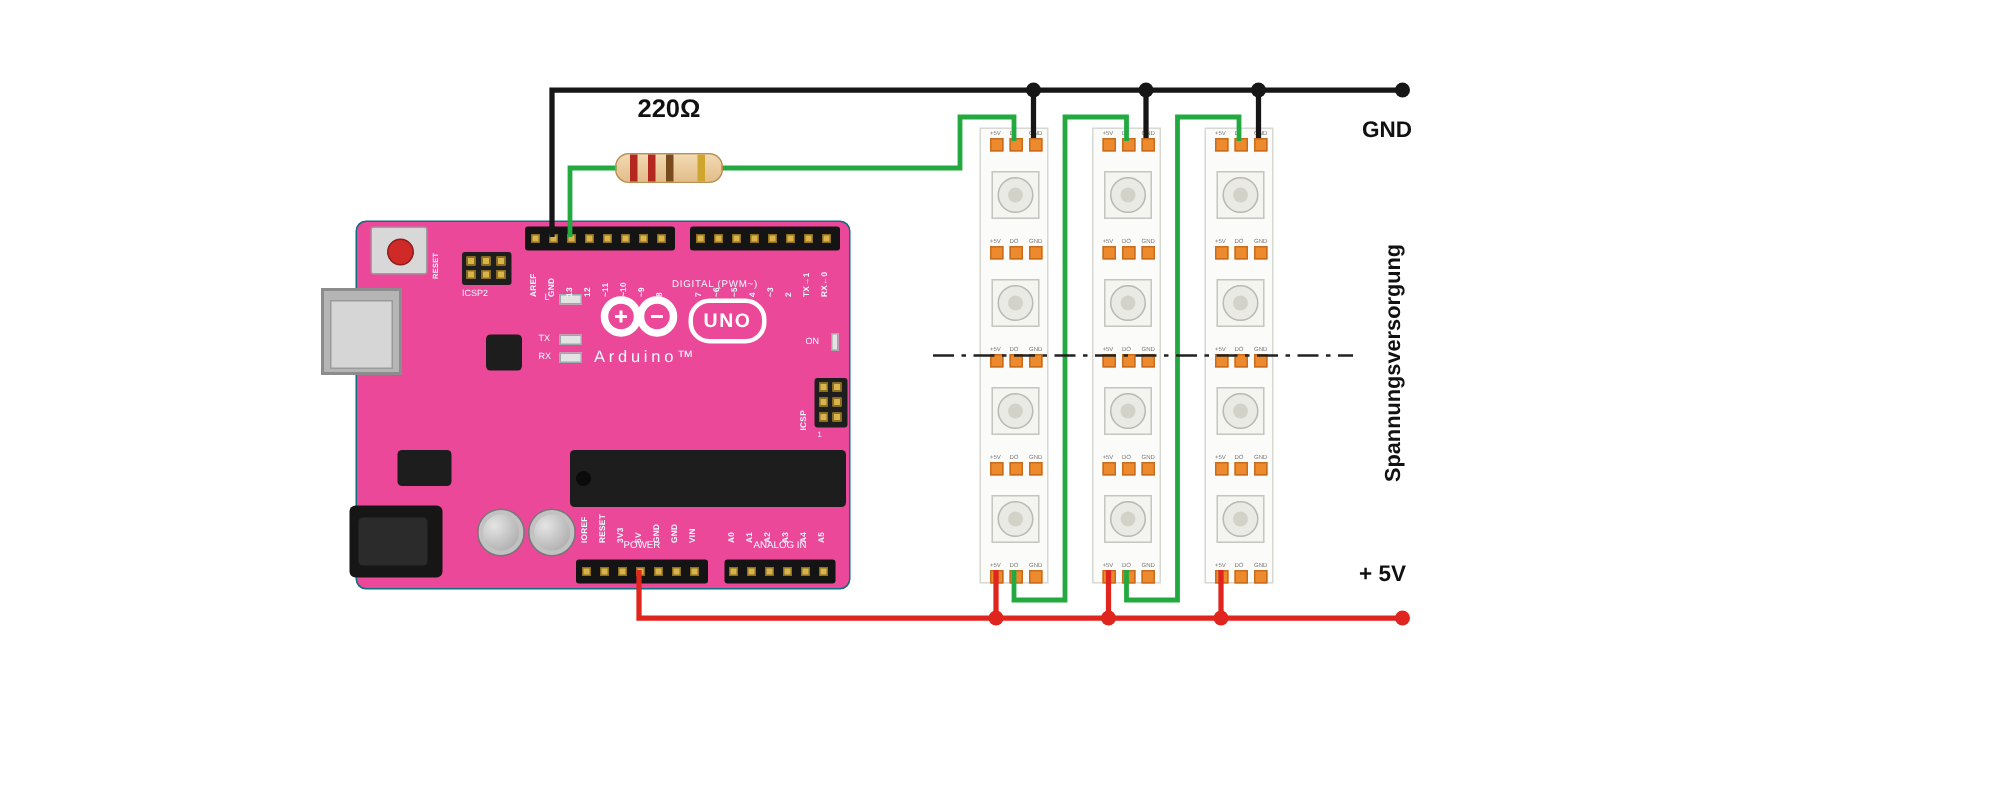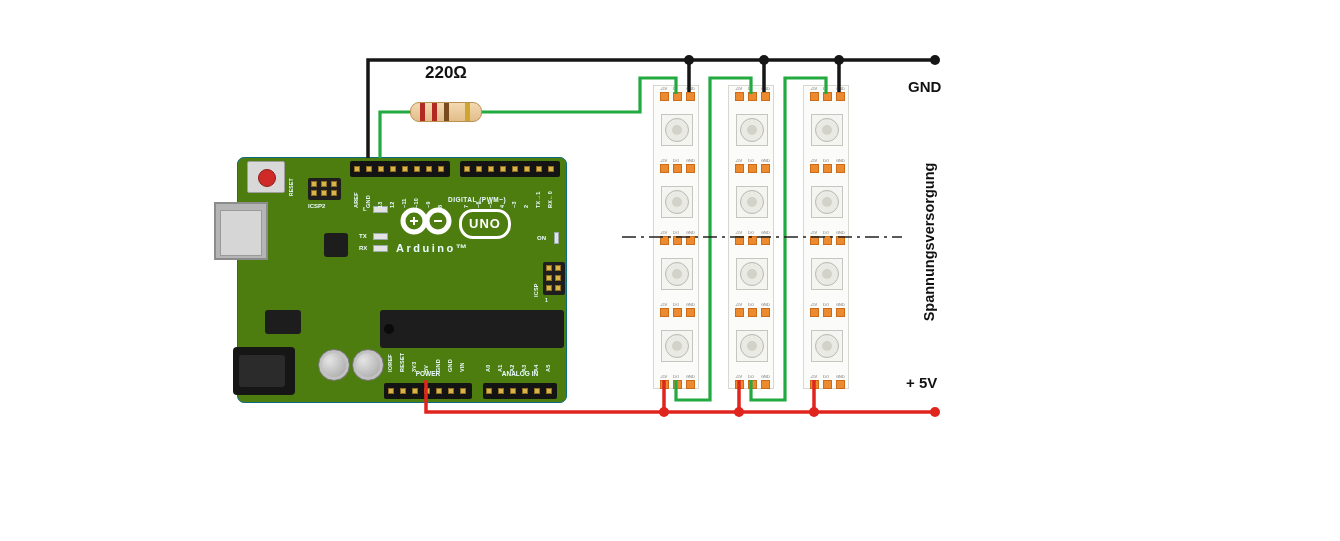--- a/index.html
+++ b/index.html
@@ -1,34 +1,34 @@
 <!DOCTYPE html>
 <html><head>
 <meta charset="utf-8">
 <style>
   html,body{margin:0;padding:0;background:#ffffff;}
   .canvas{position:relative;width:1340px;height:541px;background:#ffffff;overflow:hidden;
           font-family:"Liberation Sans",sans-serif;}
   .abs{position:absolute;}
 
   
-  .board{position:absolute;left:237px;top:147px;width:330px;height:246px;background:#4d7c0f;
-         border:1px solid #0a6e80;border-radius:7px;z-index:5;box-sizing:border-box;margin-top:10px;}
+  .board{position:absolute;left:237px;top:147px;width:330px;height:246px;background:#ec4899;
+         border:1px solid #0a6e80;border-radius:7px;z-index:5;box-sizing:border-box;}
   .usb{position:absolute;left:-24px;top:44px;width:54px;height:58px;background:#b5b5b5;
        border:2px solid #8c8c8c;box-sizing:border-box;}
   .usb-inner{position:absolute;left:4px;top:6px;width:40px;height:44px;background:#d6d6d6;border:1px solid #9a9a9a;}
   .pjack{position:absolute;left:-5px;top:189px;width:62px;height:48px;background:#161616;border-radius:4px;}
   .pjack-inner{position:absolute;left:6px;top:8px;width:46px;height:32px;background:#2b2b2b;border-radius:3px;}
   .reset{position:absolute;left:9px;top:3px;width:36px;height:30px;background:#d8d8d8;border:1px solid #9e9e9e;border-radius:2px;}
   .reset-btn{position:absolute;left:10px;top:7px;width:16px;height:16px;background:#cf2a27;border-radius:50%;border:1px solid #8e1c1a;}
   .hdr{position:absolute;height:16px;background:#141414;border-radius:2px;}
   .pin{position:absolute;width:6px;height:6px;background:#d9b44a;border:1px solid #8f6f1f;box-sizing:border-box;}
   .vlabel{position:absolute;writing-mode:vertical-rl;transform:rotate(180deg);font-size:5.5px;line-height:7px;
           color:#eafcff;font-weight:bold;width:8px;letter-spacing:0.2px;white-space:nowrap;}
-  .silk{position:absolute;color:#eafcff;font-weight:bold;}
+  .silk{position:absolute;color:#eafcff;font-weight:normal;}
   .icspbase{position:absolute;background:#1e1e1e;border-radius:2px;}
   .smled{position:absolute;width:15px;height:7px;background:#e3e3e3;border:1px solid #9aa;box-sizing:border-box;}
   .chip{position:absolute;background:#1d1d1d;border-radius:3px;}
   .chip-notch{position:absolute;left:4px;top:14px;width:10px;height:10px;background:#0b0b0b;border-radius:50%;}
   .cap{position:absolute;width:30px;height:30px;border-radius:50%;
        background:radial-gradient(circle at 35% 35%, #e4e4e4, #b6b6b6 60%, #8d8d8d);
        border:1px solid #777;box-shadow:inset 0 0 0 3px #c2c2c2;}
   .uno-badge{position:absolute;width:46px;height:24px;border:3px solid #ffffff;border-radius:14px;
              color:#ffffff;font-weight:bold;font-size:13px;text-align:center;line-height:24px;letter-spacing:1px;}
 

